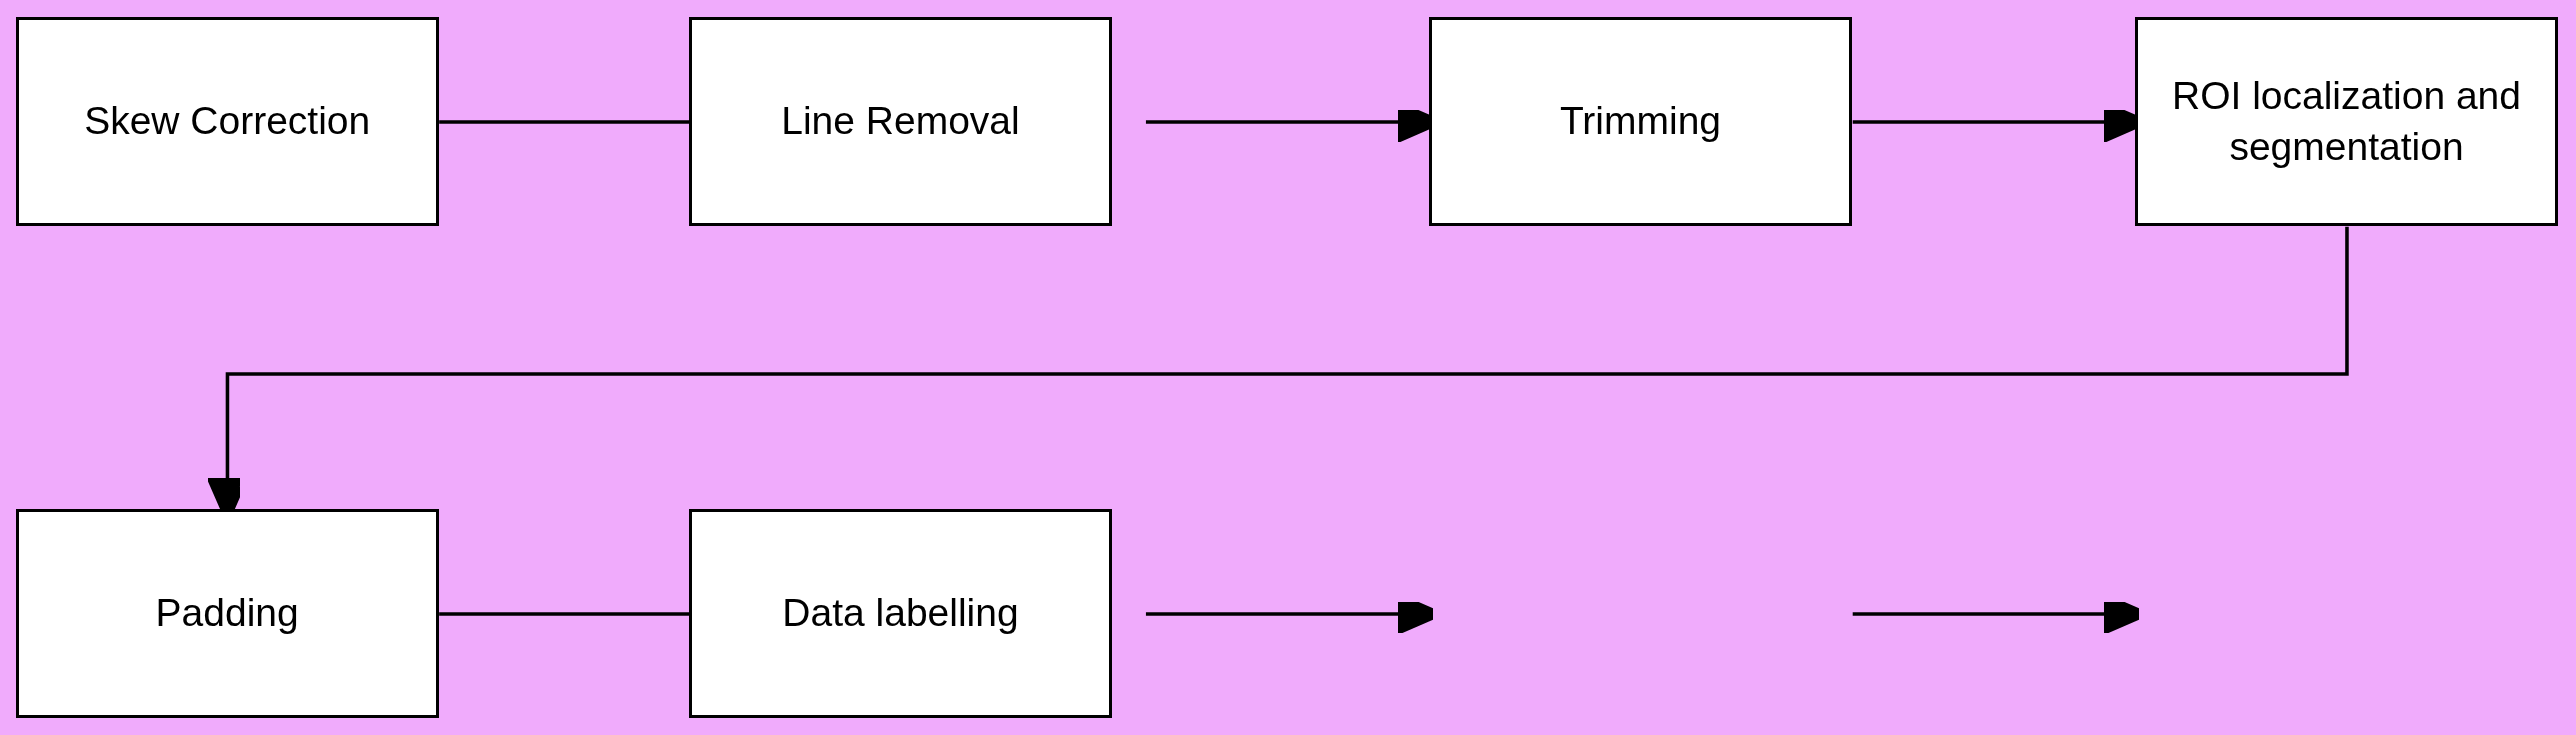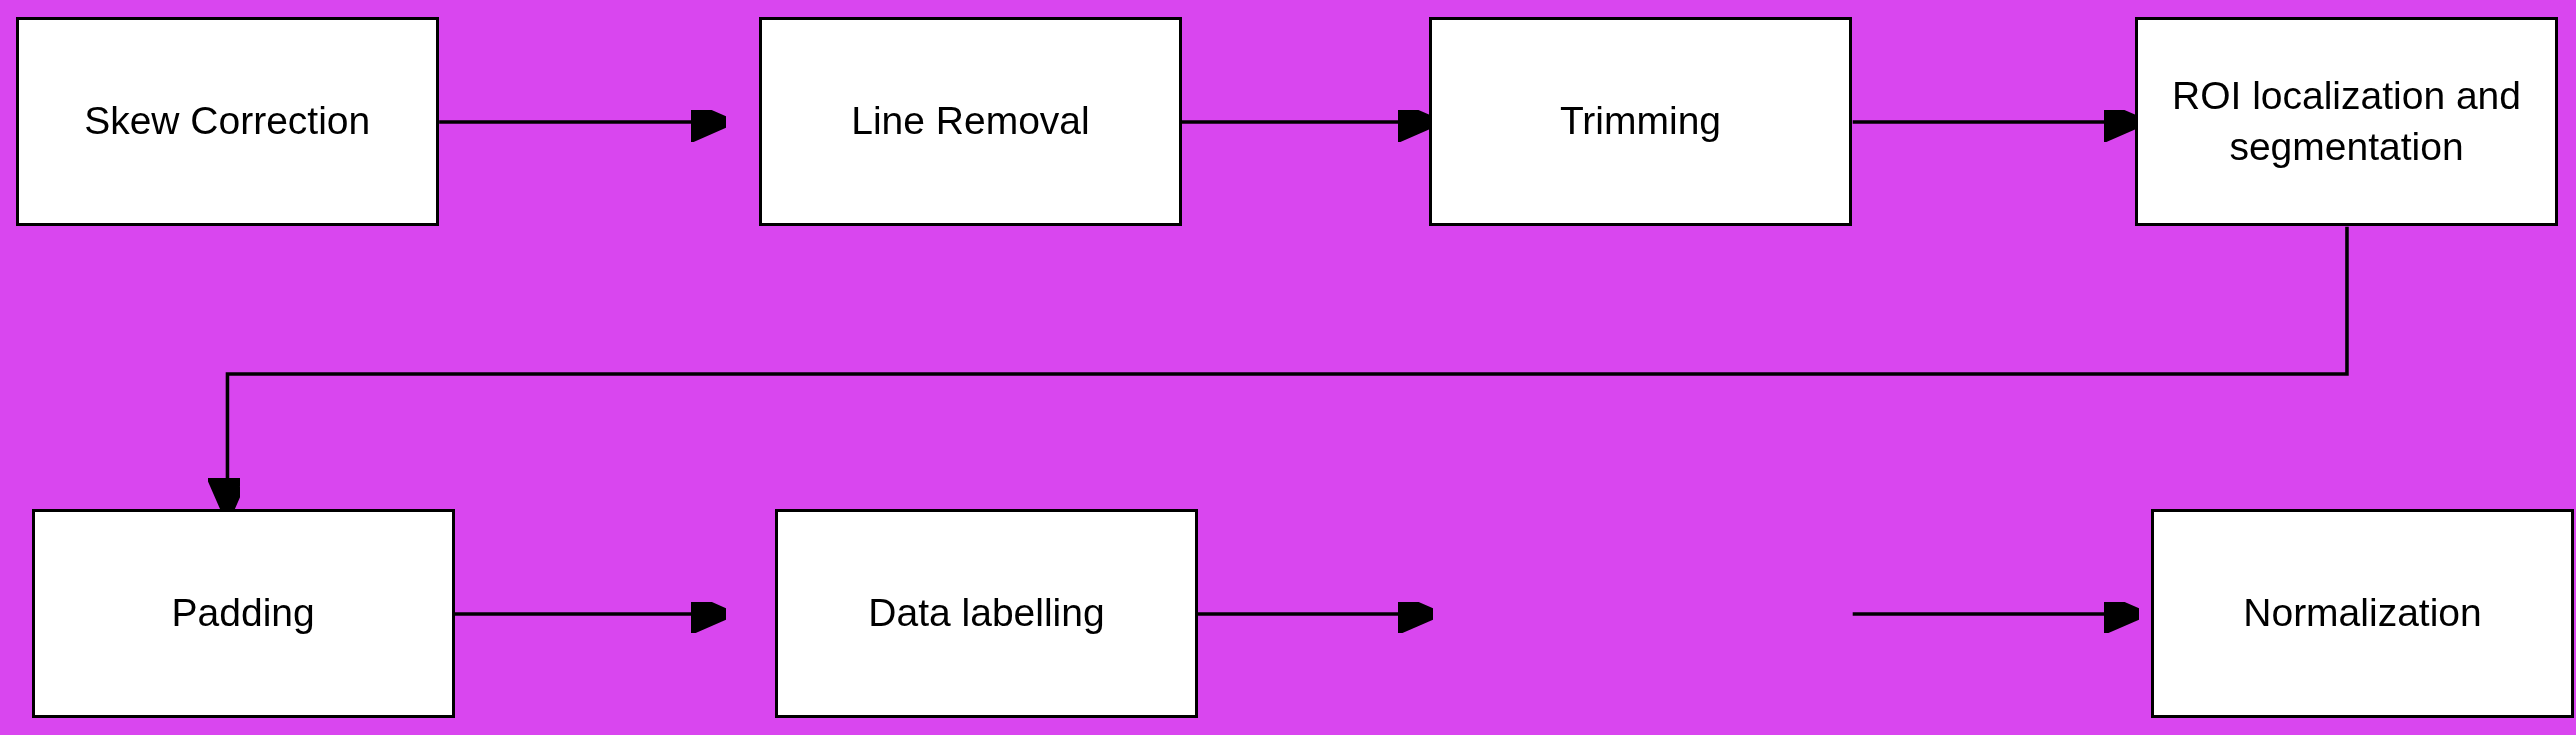--- a/index.html
+++ b/index.html
@@ -4,21 +4,21 @@
 <style>
   html, body {
     margin: 0;
     padding: 0;
     background: #ffffff;
   }
   .canvas {
     position: relative;
     width: 2576px;
     height: 736px;
-    background: #d946ef;
+    background: #f0abfc;
     font-family: "Liberation Sans", "DejaVu Sans", sans-serif;
     overflow: hidden;
   }
   .edges {
     position: absolute;
     left: 0;
     top: 0;
     width: 2576px;
     height: 736px;
     display: block;
@@ -38,23 +38,23 @@
     display: flex;
     align-items: center;
     justify-content: center;
     text-align: center;
     padding: 0 11px;
     font-size: 39px;
     line-height: 1.3;
     color: #000000;
   }
   .row1 { top: 17.3px; }
-  .row2 { top: 509px; margin-left: 16px; }
+  .row2 { top: 509px; }
   .col1 { left: 15.7px; }
-  .col2 { left: 759px; }
+  .col2 { left: 689px; }
   .col3 { left: 1429px; }
   .col4 { left: 2135px; justify-content: center; }
 </style>
 </head>
 <body>
 
 <div class="canvas">
 
   <svg class="edges" viewBox="0 0 3273 935" xmlns="http://www.w3.org/2000/svg">
     <defs>
@@ -83,18 +83,15 @@
   <div class="node row1 col4">
     <span>ROI localization and segmentation</span>
   </div>
 
   <div class="node row2 col1">
     <span>Padding</span>
   </div>
   <div class="node row2 col2">
     <span>Data labelling</span>
   </div>
-  <div class="node row2 col4">
-    <span>Normalization</span>
-  </div>
 
 </div>
 
 
 </body></html>

